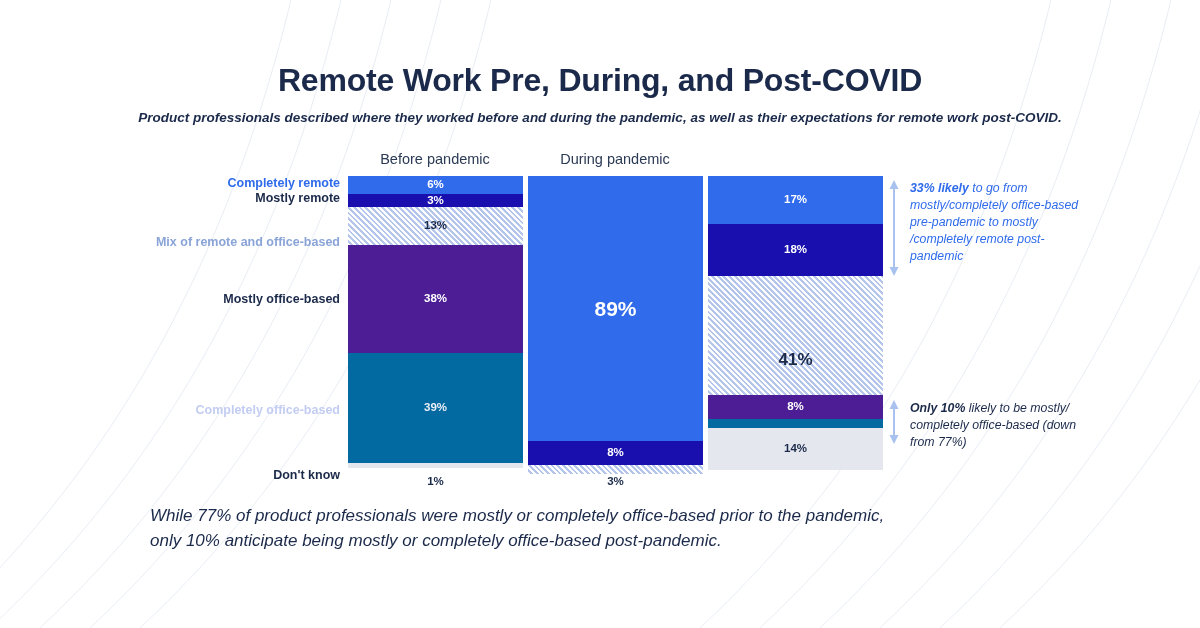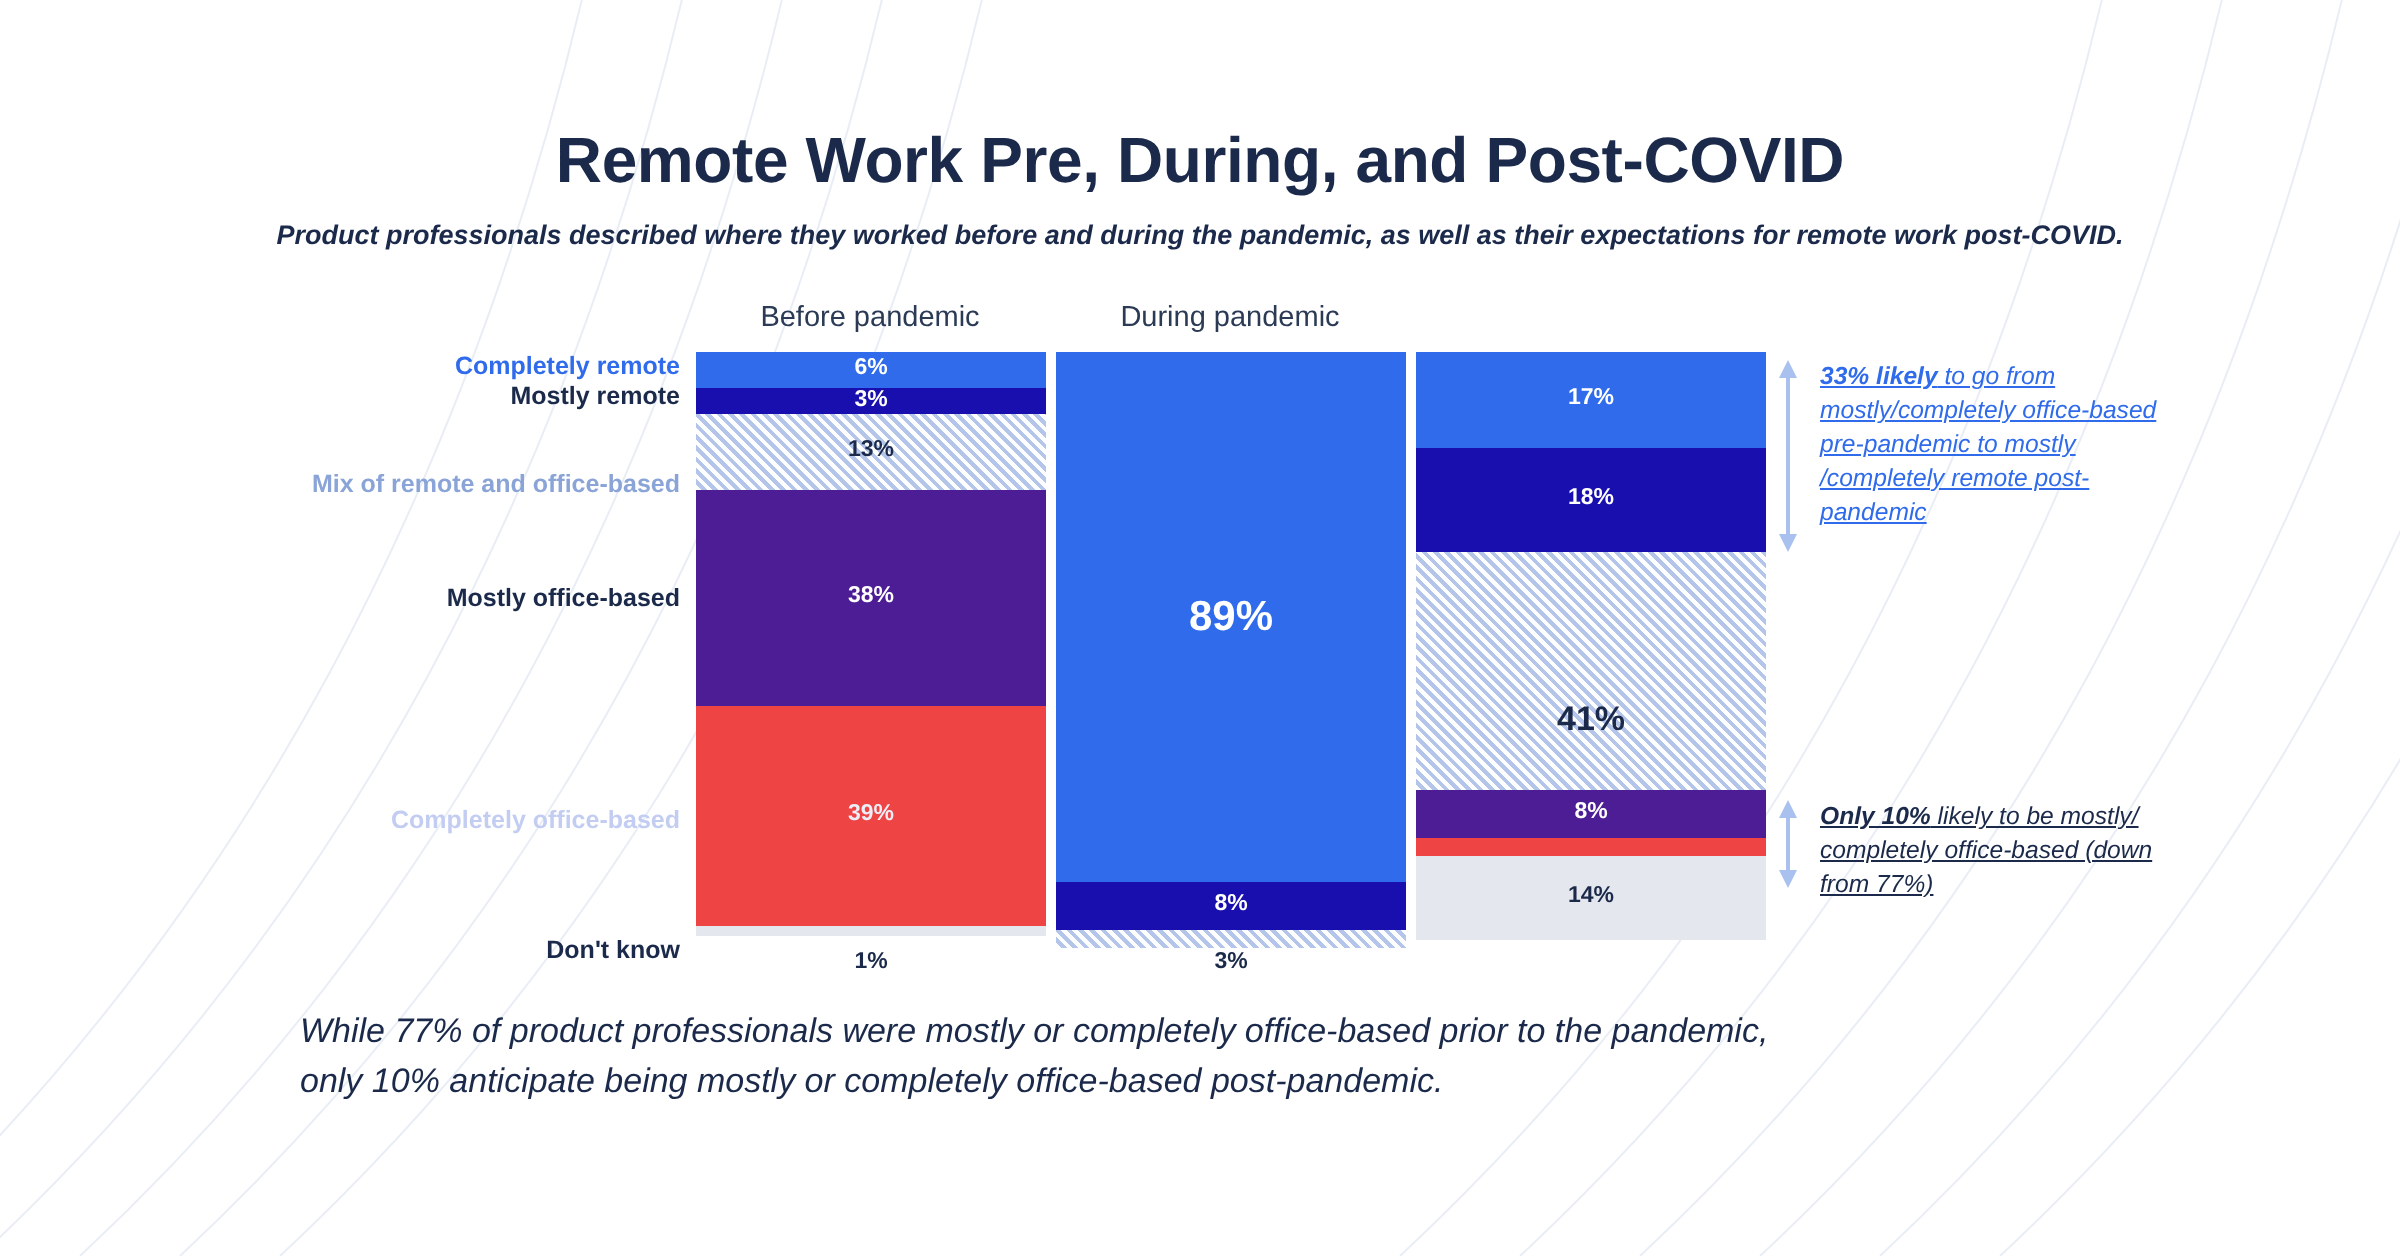--- a/index.html
+++ b/index.html
@@ -107,21 +107,21 @@
   .f-mostly-remote     { background: #180fae; }
   .f-mix {
     background-color: #dde4f7;
     background-image: repeating-linear-gradient(
       45deg,
       rgba(255,255,255,0.95) 0px, rgba(255,255,255,0.95) 2px,
       rgba(173,191,232,0.85) 2px, rgba(173,191,232,0.85) 4px
     );
   }
   .f-mostly-office     { background: #4c1d95; }
-  .f-completely-office { background: #ef4444; }
+  .f-completely-office { background: #0369a1; }
   .f-dont-know         { background: #e4e7ee; }
 
   .t-white  { color: #ffffff; }
   .t-dark   { color: #1b2a4a; }
   .t-ghost  { color: #eceff7; }
 
   
   .below-label {
     position: absolute;
     width: 175px;
@@ -134,21 +134,20 @@
   #below-1 { left: 348px; }
   #below-2 { left: 528px; }
 
   
   .annot {
     position: absolute;
     font-size: 12.3px;
     font-style: italic;
     line-height: 1.38;
     width: 185px;
-    text-decoration: underline;
   }
   #annot-1 { left: 910px; top: 180px; color: #2f6bea; }
   #annot-2 { left: 910px; top: 400px; color: #1b2a4a; }
   .annot b { font-weight: 700; font-style: italic; }
 
   .arrow {
     position: absolute;
     width: 12px;
   }
   #arrow-1 { left: 888px; top: 180px; height: 96px; }

